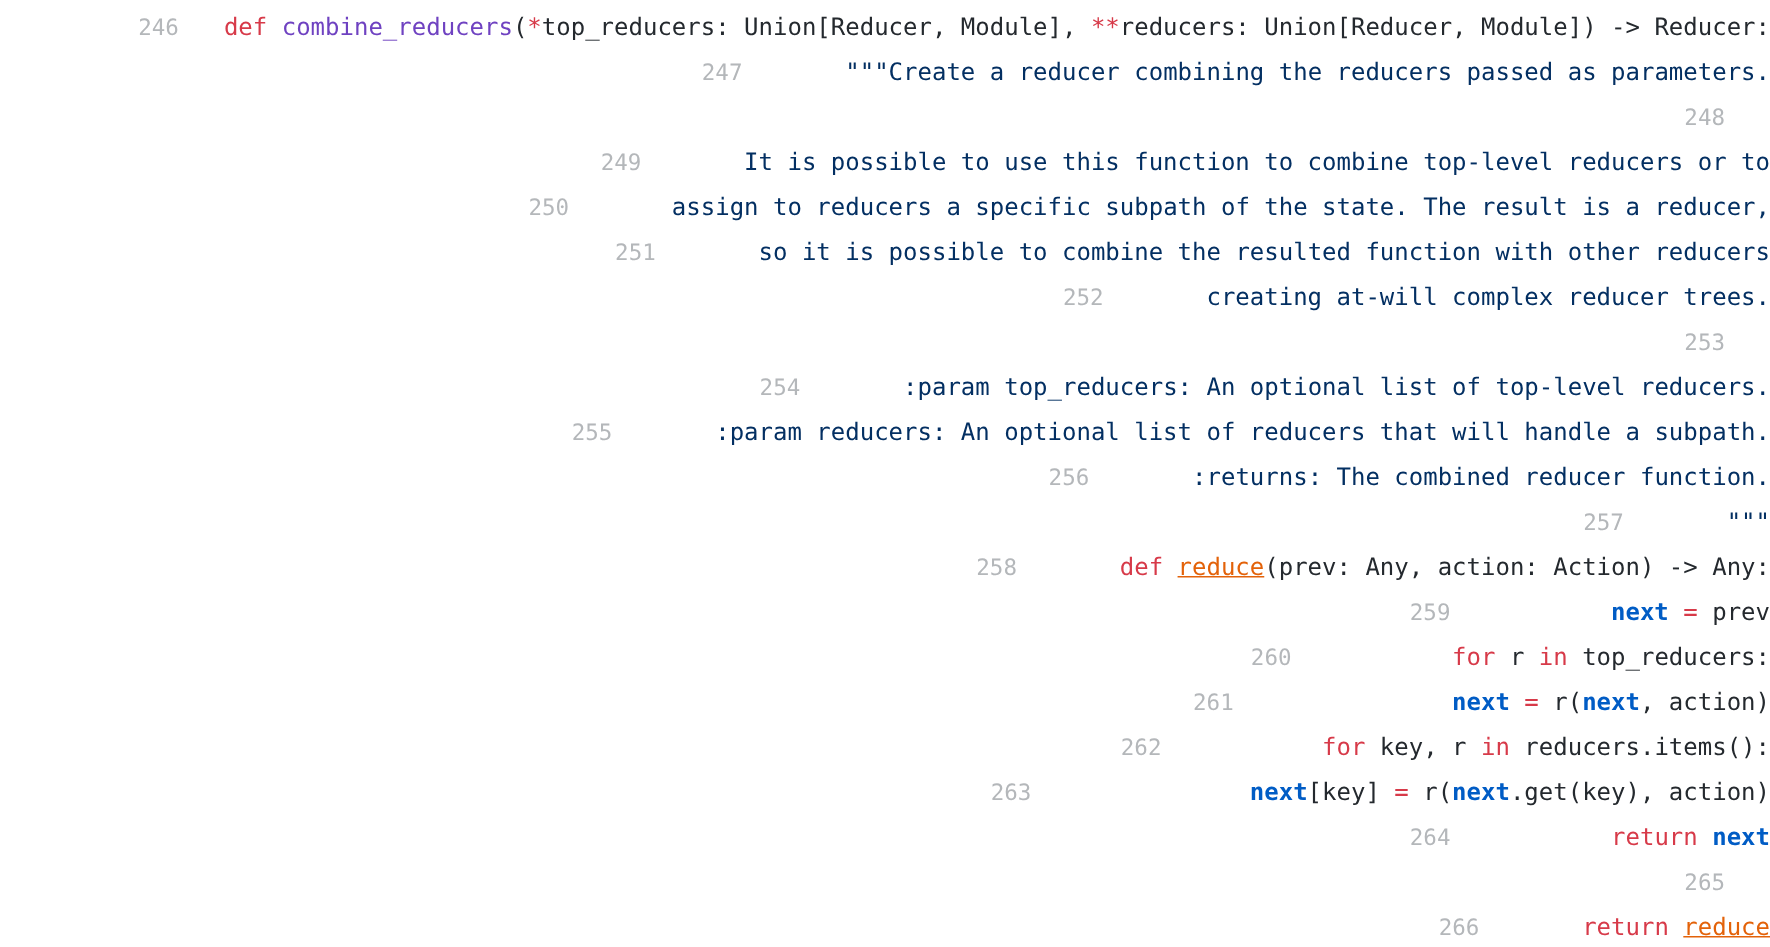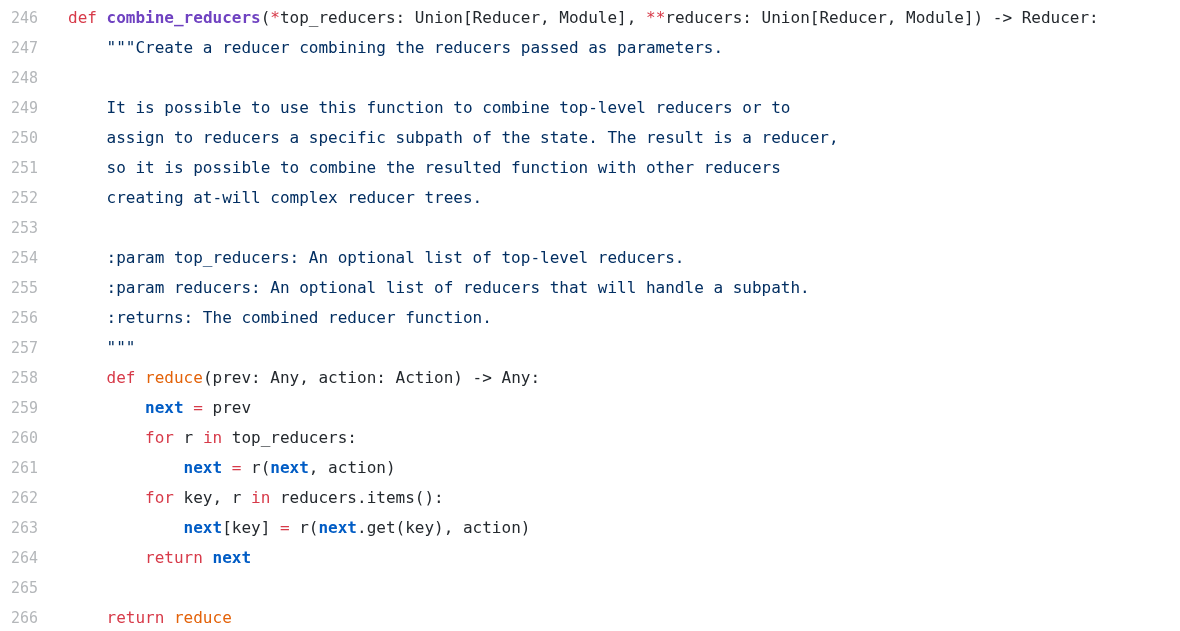--- a/index.html
+++ b/index.html
@@ -14,39 +14,40 @@
     font-family: "DejaVu Sans Mono", "Liberation Mono", monospace;
     font-size: 16px;
     line-height: 30px;
     padding-top: 3px;
     white-space: pre;
   }
   .code-line {
     display: flex;
     height: 30px;
     align-items: center;
+    justify-content: flex-end;
   }
   .ln {
     flex: 0 0 38px;
     width: 38px;
     text-align: right;
     padding-left: 8px;
     box-sizing: border-box;
     color: var(--ln-color, #b4b7ba);
     font-size: 15px;
     cursor: pointer;
     user-select: none;
   }
   .code {
     padding-left: 30px;
     white-space: pre;
   }
   .tok-text    { color: var(--c-text, #24292e); }
   .tok-keyword { color: var(--c-keyword, #d73a49); }
-  .tok-function{ color: var(--c-function, #6f42c1); font-weight: bold; }
-  .tok-call    { color: var(--c-call, #e36209); }
+  .tok-function{ color: var(--c-function, #6f42c1); }
+  .tok-call    { color: var(--c-call, #e36209); text-decoration: underline; }
   .tok-builtin { color: var(--c-builtin, #005cc5); font-weight: bold; }
   .tok-string  { color: var(--c-string, #032f62); }
 </style>
 </head>
 <body style="background: rgb(255, 255, 255);">
 
 <div class="code-viewer" id="viewer"><div class="code-line"><span class="ln">246</span><span class="code"><span class="tok-keyword">def</span><span class="tok-text"> </span><span class="tok-function">combine_reducers</span><span class="tok-text">(</span><span class="tok-keyword">*</span><span class="tok-text">top_reducers: Union[Reducer, Module], </span><span class="tok-keyword">**</span><span class="tok-text">reducers: Union[Reducer, Module]) -&gt; Reducer:</span></span></div><div class="code-line"><span class="ln">247</span><span class="code"><span class="tok-text">    </span><span class="tok-string">"""Create a reducer combining the reducers passed as parameters.</span></span></div><div class="code-line"><span class="ln">248</span><span class="code"></span></div><div class="code-line"><span class="ln">249</span><span class="code"><span class="tok-text">    </span><span class="tok-string">It is possible to use this function to combine top-level reducers or to</span></span></div><div class="code-line"><span class="ln">250</span><span class="code"><span class="tok-text">    </span><span class="tok-string">assign to reducers a specific subpath of the state. The result is a reducer,</span></span></div><div class="code-line"><span class="ln">251</span><span class="code"><span class="tok-text">    </span><span class="tok-string">so it is possible to combine the resulted function with other reducers</span></span></div><div class="code-line"><span class="ln">252</span><span class="code"><span class="tok-text">    </span><span class="tok-string">creating at-will complex reducer trees.</span></span></div><div class="code-line"><span class="ln">253</span><span class="code"></span></div><div class="code-line"><span class="ln">254</span><span class="code"><span class="tok-text">    </span><span class="tok-string">:param top_reducers: An optional list of top-level reducers.</span></span></div><div class="code-line"><span class="ln">255</span><span class="code"><span class="tok-text">    </span><span class="tok-string">:param reducers: An optional list of reducers that will handle a subpath.</span></span></div><div class="code-line"><span class="ln">256</span><span class="code"><span class="tok-text">    </span><span class="tok-string">:returns: The combined reducer function.</span></span></div><div class="code-line"><span class="ln">257</span><span class="code"><span class="tok-text">    </span><span class="tok-string">"""</span></span></div><div class="code-line"><span class="ln">258</span><span class="code"><span class="tok-text">    </span><span class="tok-keyword">def</span><span class="tok-text"> </span><span class="tok-call">reduce</span><span class="tok-text">(prev: Any, action: Action) -&gt; Any:</span></span></div><div class="code-line"><span class="ln">259</span><span class="code"><span class="tok-text">        </span><span class="tok-builtin">next</span><span class="tok-text"> </span><span class="tok-keyword">=</span><span class="tok-text"> prev</span></span></div><div class="code-line"><span class="ln">260</span><span class="code"><span class="tok-text">        </span><span class="tok-keyword">for</span><span class="tok-text"> r </span><span class="tok-keyword">in</span><span class="tok-text"> top_reducers:</span></span></div><div class="code-line"><span class="ln">261</span><span class="code"><span class="tok-text">            </span><span class="tok-builtin">next</span><span class="tok-text"> </span><span class="tok-keyword">=</span><span class="tok-text"> r(</span><span class="tok-builtin">next</span><span class="tok-text">, action)</span></span></div><div class="code-line"><span class="ln">262</span><span class="code"><span class="tok-text">        </span><span class="tok-keyword">for</span><span class="tok-text"> key, r </span><span class="tok-keyword">in</span><span class="tok-text"> reducers.items():</span></span></div><div class="code-line"><span class="ln">263</span><span class="code"><span class="tok-text">            </span><span class="tok-builtin">next</span><span class="tok-text">[key] </span><span class="tok-keyword">=</span><span class="tok-text"> r(</span><span class="tok-builtin">next</span><span class="tok-text">.get(key), action)</span></span></div><div class="code-line"><span class="ln">264</span><span class="code"><span class="tok-text">        </span><span class="tok-keyword">return</span><span class="tok-text"> </span><span class="tok-builtin">next</span></span></div><div class="code-line"><span class="ln">265</span><span class="code"></span></div><div class="code-line"><span class="ln">266</span><span class="code"><span class="tok-text">    </span><span class="tok-keyword">return</span><span class="tok-text"> </span><span class="tok-call">reduce</span></span></div></div>
 
 </body></html>

